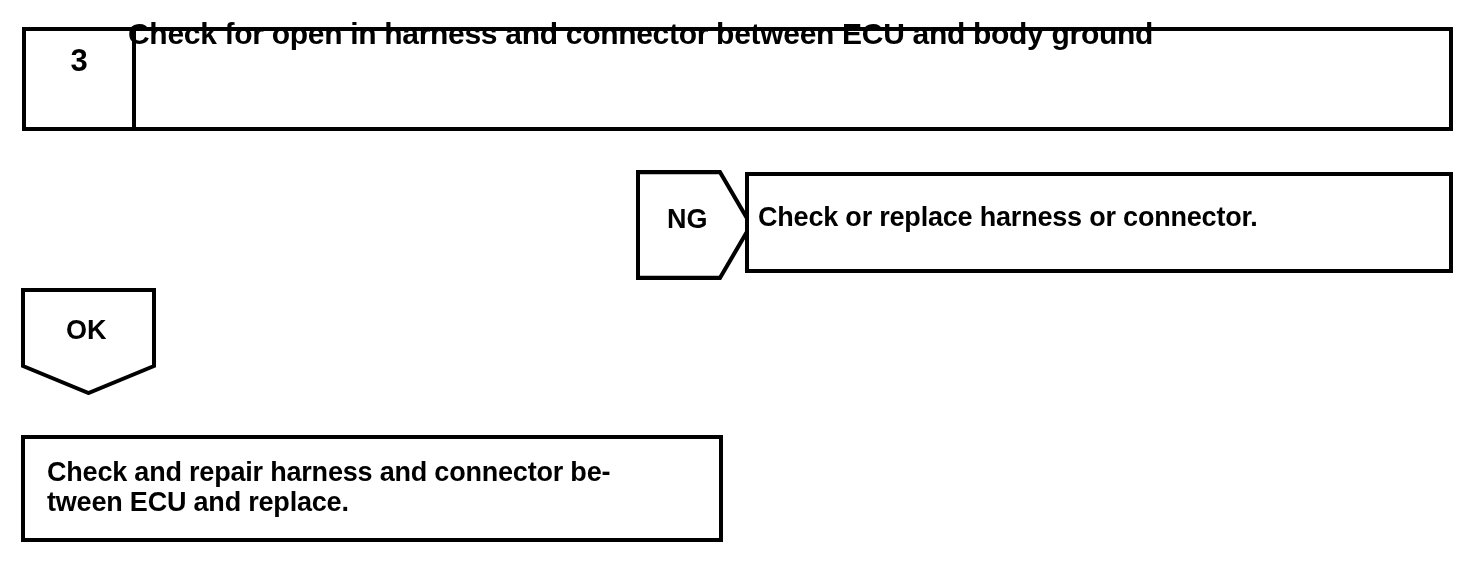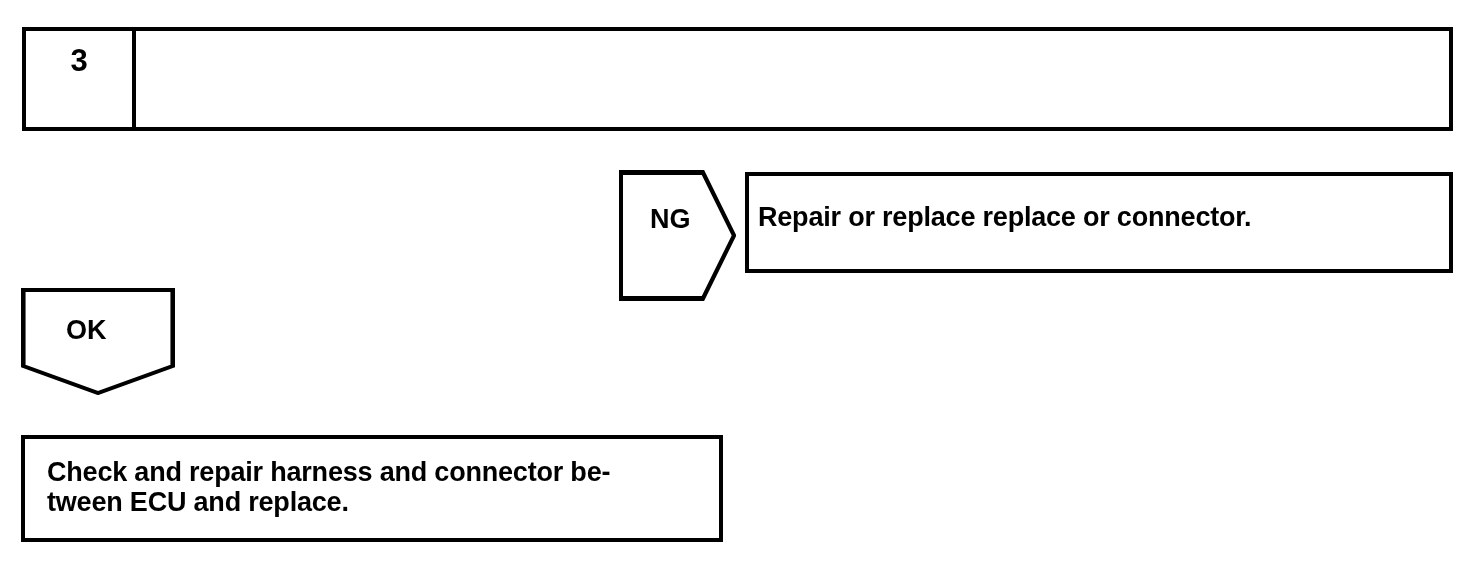--- a/index.html
+++ b/index.html
@@ -61,31 +61,31 @@
     font-size: 30px;
     font-weight: bold;
     letter-spacing: -0.3px;
     white-space: nowrap;
     line-height: 1.18;
   }
 
   
   .arrow-right {
     position: absolute;
-    left: 619px;
+    left: 636px;
     top: 170px;
     width: 117px;
-    height: 131px;
+    height: 110px;
     text-align: right;
   }
   .arrow-down {
     position: absolute;
     left: 21px;
     top: 288px;
-    width: 154px;
+    width: 135px;
     height: 107px;
   }
   .arrow-right svg, .arrow-down svg {
     display: block;
     width: 100%;
     height: 100%;
   }
   .arrow-label {
     position: absolute;
     font-size: 27px;
@@ -149,30 +149,31 @@
 </head>
 <body>
 
 <div class="canvas">
 
   <div class="step-box">
     <div class="step-number-cell">
       <span class="step-number">3</span>
     </div>
   </div>
+  <div class="step-title">Check for open in harness and connector between ECU and body ground</div>
 
   <div class="arrow-right">
     <svg viewBox="0 0 117 103" preserveAspectRatio="none">
       <polygon points="2,2 84,2 115,51.5 84,101 2,101" fill="#ffffff" stroke="#000000" stroke-width="4" stroke-linejoin="miter"></polygon>
     </svg>
     <span class="arrow-label">NG</span>
   </div>
 
   <div class="result-box"></div>
-  <div class="result-text" style="left:758px; top:202px;">Repair or replace replace or connector.</div>
+  <div class="result-text" style="left:758px; top:202px;">Check or replace harness or connector.</div>
 
   <div class="arrow-down">
     <svg viewBox="0 0 135 107" preserveAspectRatio="none">
       <polygon points="2,2 133,2 133,78 67.5,105 2,78" fill="#ffffff" stroke="#000000" stroke-width="4" stroke-linejoin="miter"></polygon>
     </svg>
     <span class="arrow-label">OK</span>
   </div>
 
   <div class="outcome-box"></div>
   <div class="outcome-text" style="left:47px; top:457px;">Check and repair harness and connector be-

